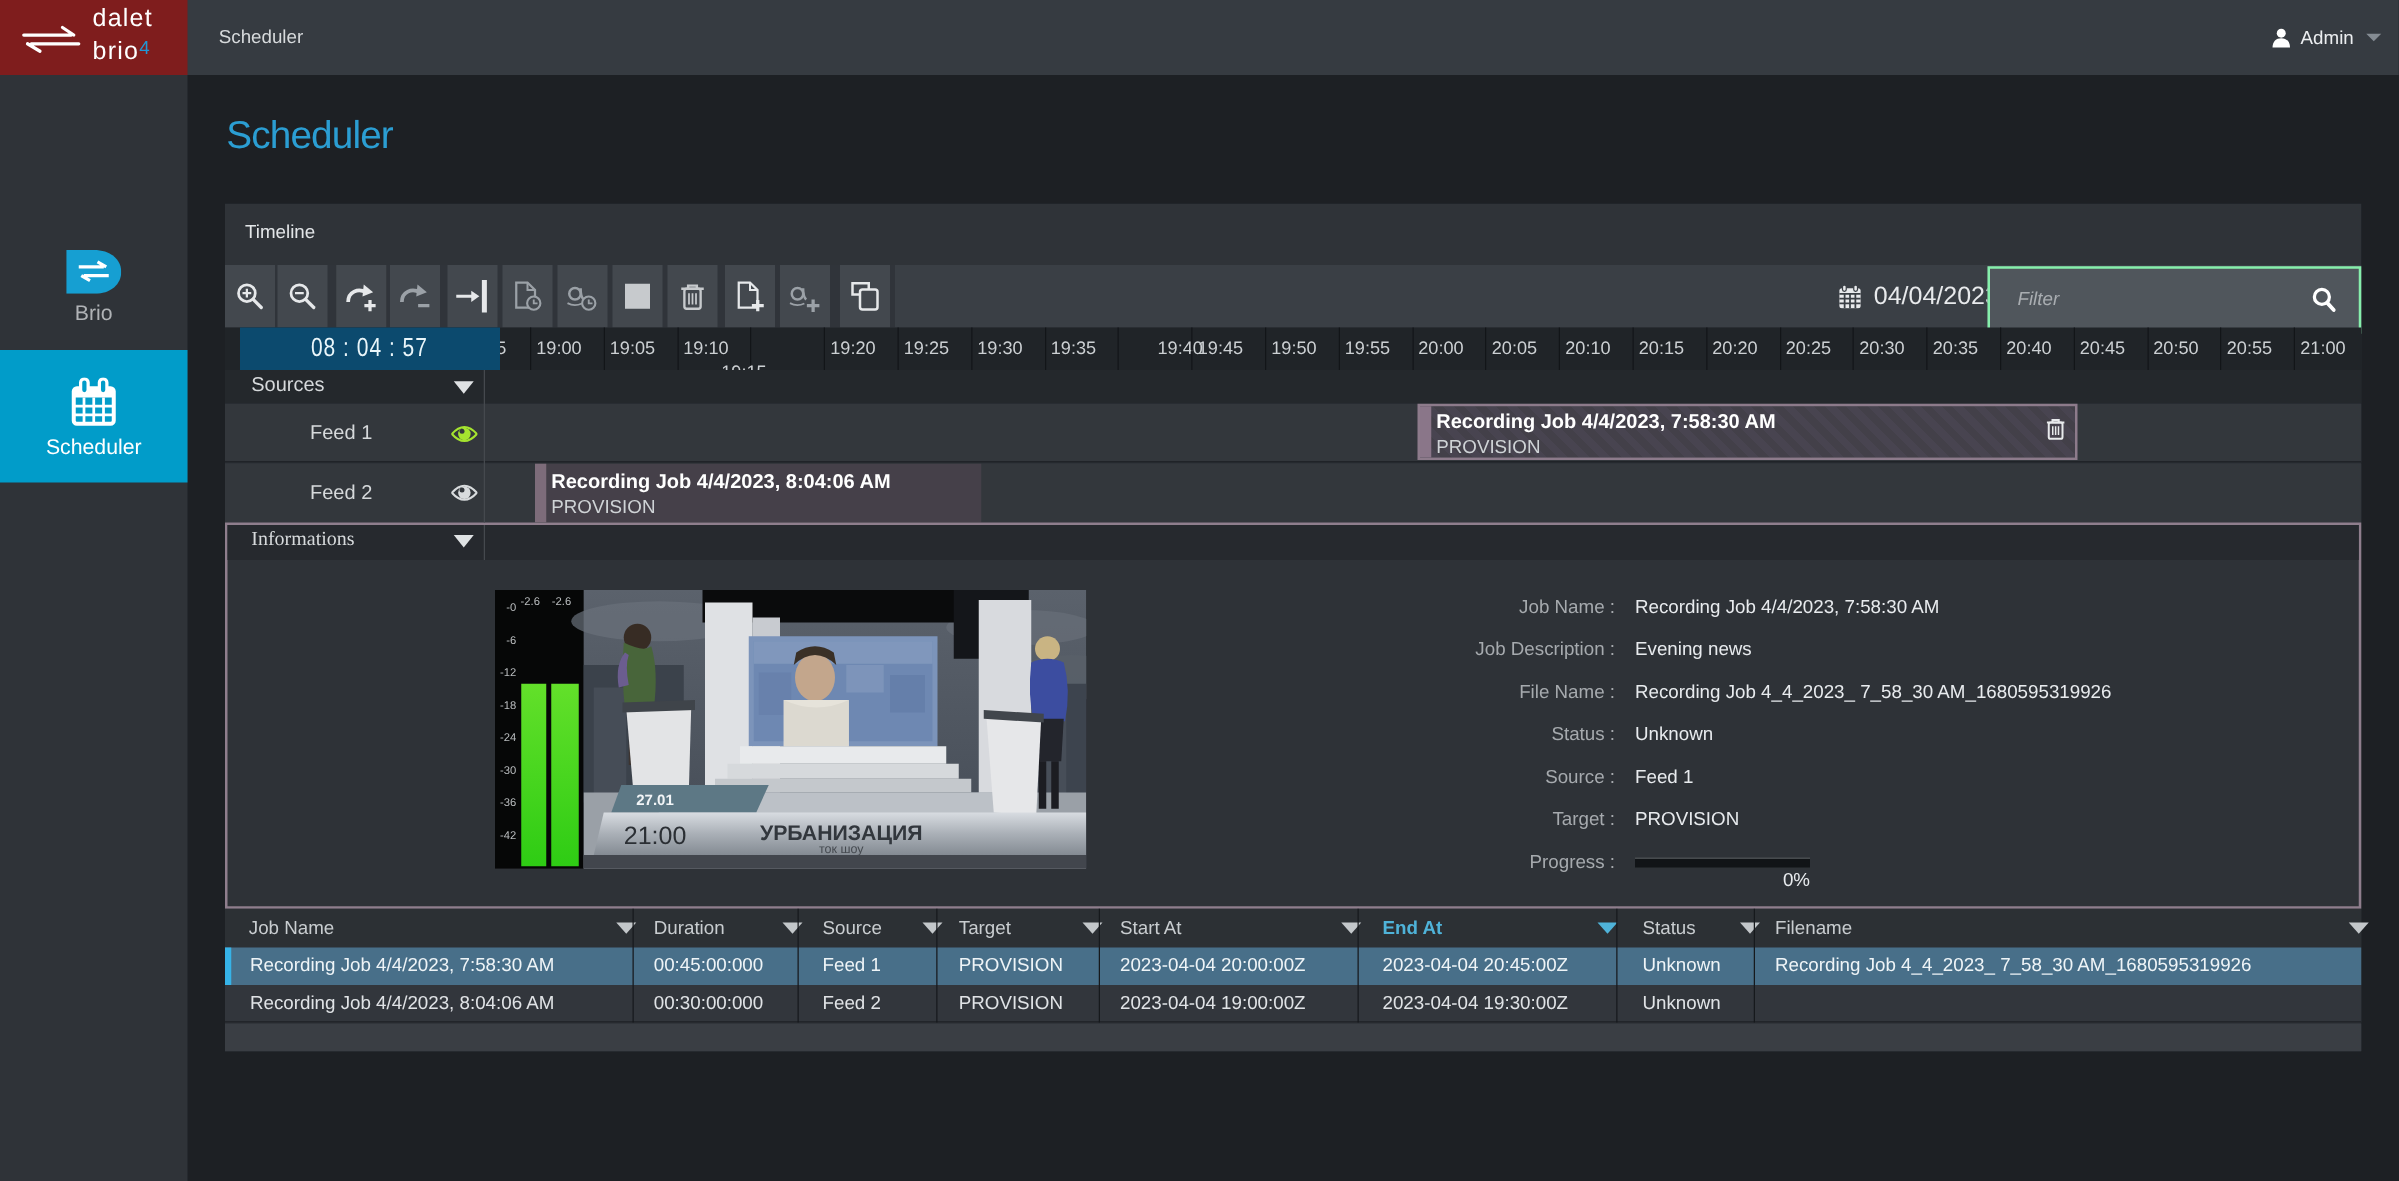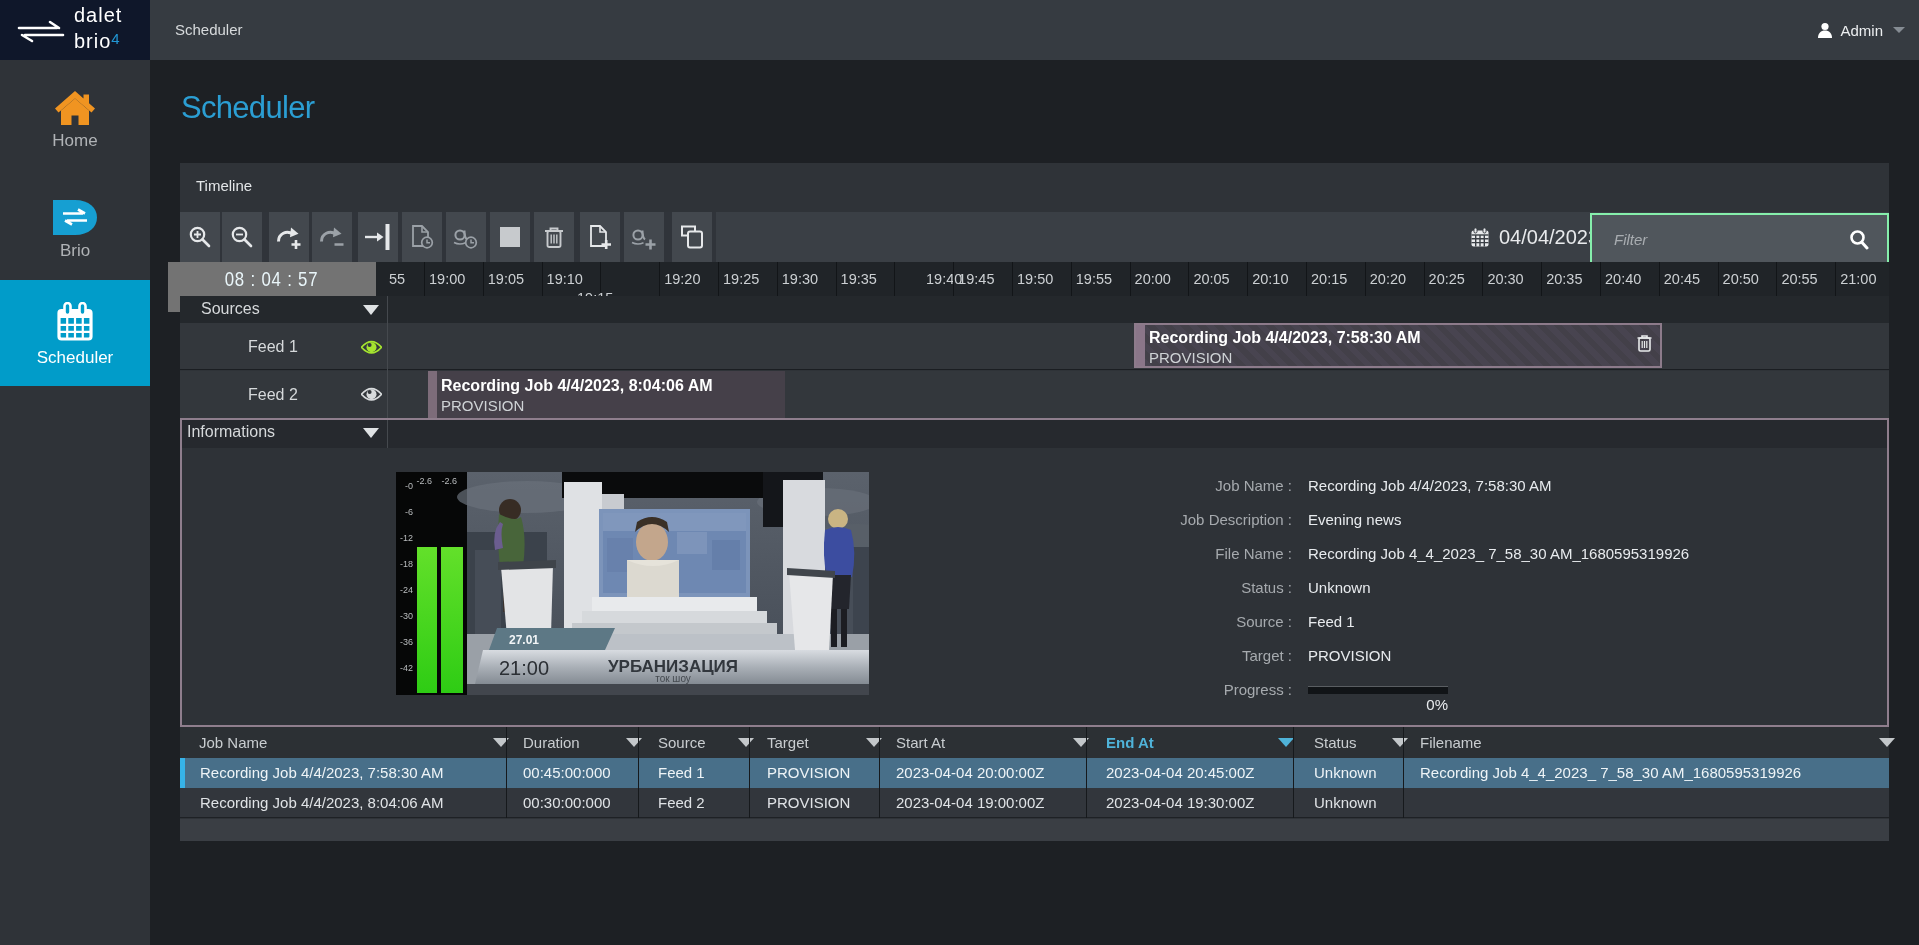--- a/index.html
+++ b/index.html
@@ -1,20 +1,20 @@
 <!DOCTYPE html>
 <html><head>
 <meta charset="utf-8">
 <style>
 * { margin:0; padding:0; box-sizing:border-box; }
 html,body { width:1919px; height:945px; background:#1d2024; overflow:hidden;
   font-family:"Liberation Sans", sans-serif; }
 .abs { position:absolute; }
 #topbar { position:absolute; left:0; top:0; width:1919px; height:60px; background:#363b41; }
-#logo { position:absolute; left:0; top:0; width:150px; height:60px; background:#0f172a; }
+#logo { position:absolute; left:0; top:0; width:150px; height:60px; background:#7f1d1d; }
 #logo svg { position:absolute; left:17px; top:19px; }
 #logotxt { position:absolute; left:74px; top:4px; color:#fff; font-size:20px; letter-spacing:1px; line-height:23px; }
 #logotxt .b4 { color:#2196d4; font-size:15px; vertical-align:4px; }
 #tb-title { position:absolute; left:175px; top:0; height:60px; line-height:60px; color:#d7dadc; font-size:15px; }
 #admin { position:absolute; right:14px; top:0; height:60px; display:flex; align-items:center; color:#eceef0; font-size:15px; }
 #admin .caret { width:0; height:0; border-left:6px solid transparent; border-right:6px solid transparent; border-top:6px solid #858c93; margin-left:10px; }
 #admin svg { margin-right:7px; }
 #sidebar { position:absolute; left:0; top:60px; width:150px; height:885px; background:#2f3338; }
 .nav { position:absolute; left:0; width:150px; text-align:center; color:#b0b3b6; font-size:17px; }
 .nav svg { display:block; margin:0 auto; }
@@ -27,21 +27,21 @@
 .tbtn { position:absolute; top:212px; width:40px; height:50px; background:#43484e; }
 .tbtn svg { position:absolute; left:50%; top:50%; transform:translate(-50%,-50%); }
 #datebox { position:absolute; left:1471px; top:212px; height:50px; display:flex; align-items:center; color:#e8eaec; font-size:20px; }
 #datebox svg { margin-right:10px; }
 #filter { position:absolute; left:1590px; top:213px; width:299px; height:54px; background:#50565c; border:2px solid #86efac; }
 #filter .ph { position:absolute; left:22px; top:16px; font-style:italic; color:#a9adb1; font-size:15px; }
 #filter svg { position:absolute; right:18px; top:14px; }
 #ruler { position:absolute; left:180px; top:262px; width:1709px; height:34px; background:#202428; }
 .rsep { position:absolute; top:262px; width:1px; height:34px; background:#121518; }
 .rlab { position:absolute; top:262px; height:34px; line-height:34px; font-size:14.5px; color:#ccd0d3; }
-#timecode { position:absolute; left:168px; top:262px; width:208px; height:50px; background:#737373; color:#eaf6fa; font-size:21px; text-align:center; line-height:33px; letter-spacing:1px; }
+#timecode { position:absolute; left:192px; top:262px; width:208px; height:50px; background:#0c4a6e; color:#eaf6fa; font-size:21px; text-align:center; line-height:33px; letter-spacing:1px; }
 #row-sources { position:absolute; left:180px; top:296px; width:1709px; height:27px; background:#24282c; }
 #row-feed1 { position:absolute; left:180px; top:323px; width:1709px; height:47px; background:#33373c; border-bottom:1px solid #1b1e22; }
 #row-feed2 { position:absolute; left:180px; top:371px; width:1709px; height:47px; background:#33373c; }
 .rowlab { position:absolute; color:#d6d9db; font-size:16px; }
 .tri { position:absolute; width:0; height:0; border-left:8px solid transparent; border-right:8px solid transparent; border-top:10px solid #dfe2e4; }
 #colsep { position:absolute; left:387px; top:296px; width:1px; height:122px; background:#45494e; }
 #bar2 { position:absolute; left:428px; top:371px; width:357px; height:47px; background:#454049; }
 #bar2 .stripe { position:absolute; left:0; top:0; width:9px; height:47px; background:#7d6c7a; }
 #bar1 { position:absolute; left:1134px; top:323px; width:528px; height:45px; border:2px solid #8d7b8b;
   background:repeating-linear-gradient(45deg, #434049 0px, #434049 6px, #484450 6px, #484450 12px); }
@@ -82,27 +82,20 @@
   <div id="admin">
     <svg width="16" height="17" viewBox="0 0 16 17">
         <circle cx="8" cy="4.5" r="3.6" fill="#fff"></circle>
         <path d="M1 16 c0-5 3-7.5 7-7.5 s7 2.5 7 7.5 z" fill="#fff"></path>
       </svg>
     <span>Admin</span>
       <span class="caret"></span>
   </div>
 </div>
 <div id="sidebar">
-  <div class="nav" style="top:30px;">
-    <svg width="40" height="35" viewBox="0 0 40 35">
-      <path d="M20 1 L0 18.5 L3.5 22.5 L20 8.5 L36.5 22.5 L40 18.5 L34 13.2 V4.5 H28.5 V8.4 Z" fill="#f09421"></path>
-      <path d="M6 20.5 L20 8.5 L34 20.5 V35 H23.5 V25.5 H16.5 V35 H6 Z" fill="#f09421"></path>
-    </svg>
-    <span class="lbl">Home</span>
-  </div>
   <div class="nav" style="top:140px;">
     <svg width="44" height="35" viewBox="0 0 44 35">
       <path d="M0 0 H22 C36 0 44 8 44 17.5 C44 27 36 35 22 35 H0 Z" fill="#169fd2"></path>
       <path d="M10 13.5 H30 M25 9.5 L32 13.5" stroke="#fff" stroke-width="2.6" fill="none"></path>
       <path d="M34 20.5 H14 M19 24.5 L12 20.5" stroke="#fff" stroke-width="2.6" fill="none"></path>
     </svg>
     <span class="lbl">Brio</span>
   </div>
   <div class="nav" id="nav-sch" style="top:220px;">
     <svg width="38" height="40" viewBox="0 0 38 40">
@@ -316,21 +309,21 @@
   <span class="bartitle">Recording Job 4/4/2023, 7:58:30 AM</span>
   <span class="barsub">PROVISION</span>
   <svg style="position:absolute; left:501px; top:9px;" width="15" height="18" viewBox="0 0 15 18">
     <rect x="2" y="4" width="11" height="13" rx="1.5" fill="none" stroke="#e8eaec" stroke-width="1.6"></rect>
     <path d="M0.5 4 H14.5 M5 4 V2 H10 V4" stroke="#e8eaec" stroke-width="1.6" fill="none"></path>
     <path d="M5.2 7 V14 M7.5 7 V14 M9.8 7 V14" stroke="#e8eaec" stroke-width="1.2"></path>
   </svg>
 </div>
 <div id="info-box"></div>
 <div id="info-head">
-  <span class="rowlab" style="left:5px; top:3px;">Informations</span>
+  <span class="rowlab" style="left:19px; top:3px;font-family:Liberation Serif, serif;">Informations</span>
   <div class="tri" style="left:181px; top:8px;"></div>
 </div>
 <div id="info-colsep"></div>
 <div id="fields">
     <div class="ilab" style="left:1062px; top:477px;">Job Name :</div>
     <div class="ival" style="top:477px;">Recording Job 4/4/2023, 7:58:30 AM</div>
     <div class="ilab" style="left:1062px; top:511px;">Job Description :</div>
     <div class="ival" style="top:511px;">Evening news</div>
     <div class="ilab" style="left:1062px; top:545px;">File Name :</div>
     <div class="ival" style="top:545px;">Recording Job 4_4_2023_ 7_58_30 AM_1680595319926</div>

